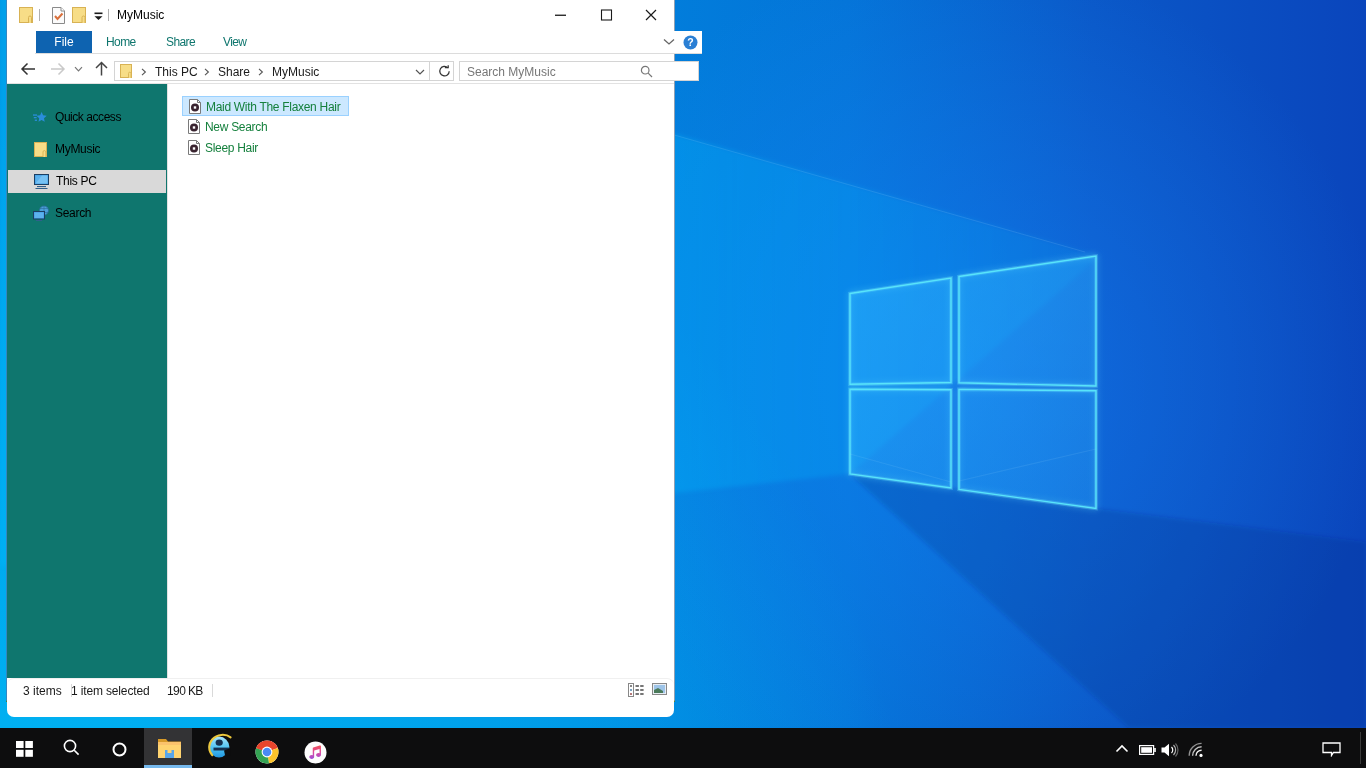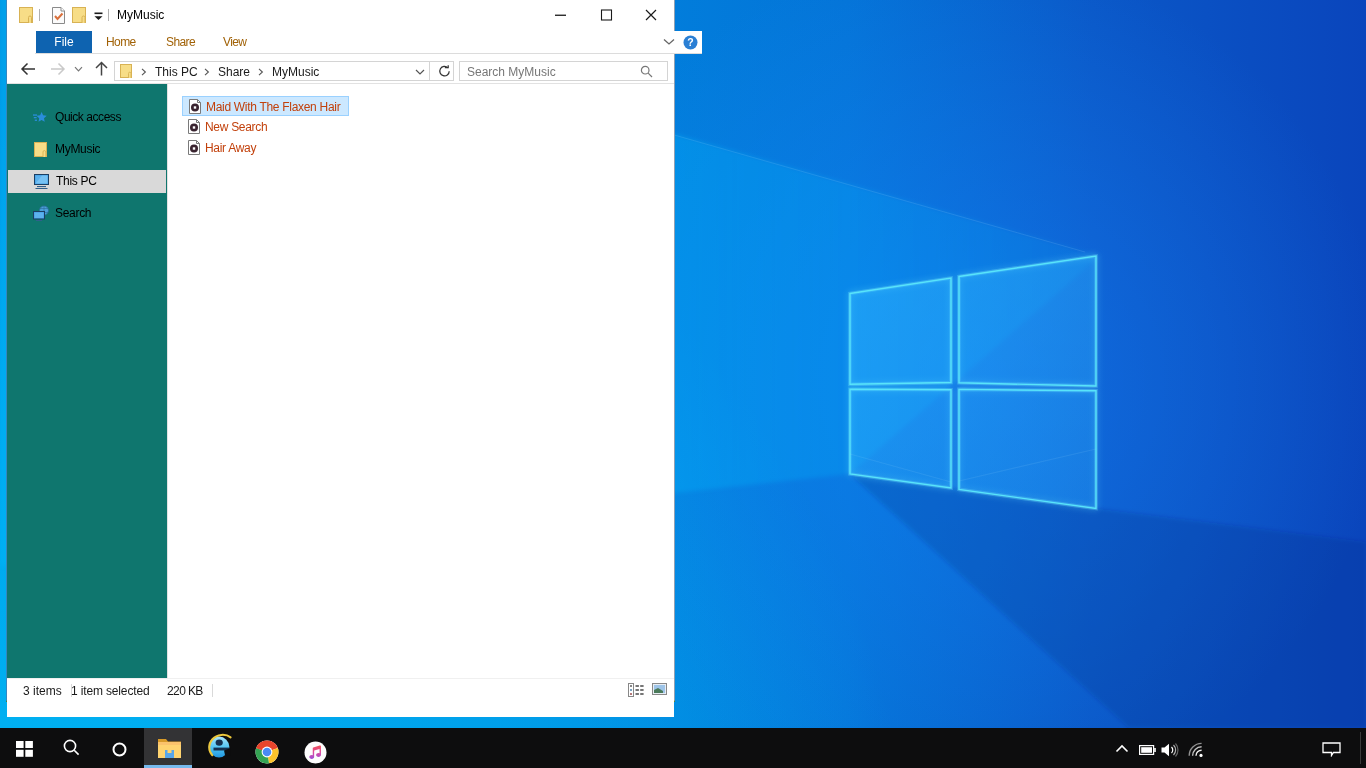--- a/index.html
+++ b/index.html
@@ -11,38 +11,38 @@
   #win{position:absolute;left:6px;top:0;width:669px;height:702px;background:#fff;
     border-left:1px solid #3387c2;border-right:1px solid #8fa0b4;border-bottom:2px solid #4d7c0f;}
   #titlebar{position:absolute;left:0;top:0;width:100%;height:31px;background:#fff;}
   .tsep{position:absolute;top:9px;width:1px;height:12px;background:#b0b0b0;}
   #title{position:absolute;left:110px;top:8px;font-size:12px;color:#000;}
   
   #tabrow{position:absolute;left:0;top:31px;width:100%;height:23px;background:#fff;
     border-bottom:1px solid #dcdcdc;margin-left:28px;}
   #filetab{position:absolute;left:1px;top:0;width:56px;height:22px;background:#0e63b0;
     color:#fff;font-size:12px;text-align:center;line-height:22px;}
-  .rtab{position:absolute;top:0;height:22px;font-size:12px;color:#a16207;line-height:22px;letter-spacing:-0.6px;}
+  .rtab{position:absolute;top:0;height:22px;font-size:12px;color:#0f766e;line-height:22px;letter-spacing:-0.6px;}
   
   #addrrow{position:absolute;left:0;top:54px;width:100%;height:30px;background:#fff;
     border-bottom:1px solid #e2e2e2;}
   #addrbox{position:absolute;left:107px;top:7px;width:340px;height:20px;border:1px solid #d4d4d4;background:#fff;}
-  #searchbox{position:absolute;left:452px;top:7px;width:209px;height:20px;border:1px solid #d4d4d4;background:#fff;}
+  #searchbox{position:absolute;left:452px;top:7px;width:240px;height:20px;border:1px solid #d4d4d4;background:#fff;}
   .crumb{position:absolute;top:3px;font-size:12px;color:#1a1a1a;}
   
   #navpane{position:absolute;left:0;top:84px;width:160px;height:594px;background:#0f766e;}
   #navdivider{position:absolute;left:160px;top:84px;width:1px;height:594px;background:#e2e2e2;}
   .navitem{position:absolute;left:0;width:160px;height:23px;font-size:12px;color:#000;}
   .navlabel{position:absolute;left:48px;top:4px;letter-spacing:-0.3px;}
   
-  .frow{position:absolute;left:175px;width:167px;height:20px;font-size:12px;color:#c2410c;}
+  .frow{position:absolute;left:175px;width:167px;height:20px;font-size:12px;color:#15803d;}
   .flabel{position:absolute;left:23px;top:3px;white-space:nowrap;letter-spacing:-0.3px;}
   
   #statusbar{position:absolute;left:0;top:678px;width:100%;height:39px;background:#fff;
-    border-top:1px solid #f0f0f0;font-size:12px;color:#1a1a1a;}
+    border-top:1px solid #f0f0f0;font-size:12px;color:#1a1a1a;border-radius:7px;}
   .ssep{position:absolute;top:5px;width:1px;height:13px;background:#d9d9d9;}
   
   #taskbar{position:absolute;left:0;top:728px;width:1366px;height:40px;background:#0d0d0e;}
   #fecell{position:absolute;left:144px;top:0;width:48px;height:40px;background:#333335;}
   #feunder{position:absolute;left:144px;top:37px;width:48px;height:3px;background:#76b9ed;}
   #showdesk{position:absolute;left:1360px;top:4px;width:1px;height:32px;background:#3a3a3a;}
 </style>
 </head>
 <body>
 
@@ -276,28 +276,28 @@
     </svg>
     <div class="flabel">New Search</div>
   </div>
   <div class="frow" style="top:138px">
     <svg class="abs" style="left:6px;top:2px" width="12" height="15" viewBox="0 0 12 15">
       <path d="M0.5,0.5 h8 l3,3 v11 h-11 z" fill="#fff" stroke="#7a7a7a" stroke-width="1"></path>
       <path d="M8.5,0.5 v3 h3" fill="none" stroke="#7a7a7a" stroke-width="1"></path>
       <circle cx="6" cy="8.5" r="4" fill="#3a2430"></circle>
       <rect x="4.8" y="7.3" width="2.4" height="2.4" fill="#fff"></rect>
     </svg>
-    <div class="flabel">Hair Away</div>
+    <div class="flabel">Sleep Hair</div>
   </div>
 
   <div id="statusbar">
     <div class="abs" style="left:16px;top:5px">3 items</div>
     <div class="ssep" style="left:64px"></div>
     <div class="abs" style="left:64px;top:5px;letter-spacing:-0.15px">1 item selected</div>
-    <div class="abs" style="left:160px;top:5px;letter-spacing:-0.6px">220 KB</div>
+    <div class="abs" style="left:160px;top:5px;letter-spacing:-0.6px">190 KB</div>
     <div class="ssep" style="left:205px"></div>
 
     <svg class="abs" style="left:621px;top:4px" width="17" height="14" viewBox="0 0 17 14">
       <rect x="0.5" y="0.5" width="5" height="13" fill="none" stroke="#888" stroke-width="1"></rect>
       <rect x="2.2" y="2.2" width="1.6" height="1.6" fill="#444"></rect>
       <rect x="2.2" y="6.2" width="1.6" height="1.6" fill="#2a6c9c"></rect>
       <rect x="2.2" y="10.2" width="1.6" height="1.6" fill="#8c3030"></rect>
       <rect x="7.5" y="2.2" width="3.4" height="1.6" fill="#555"></rect>
       <rect x="12.2" y="2.2" width="3.4" height="1.6" fill="#555"></rect>
       <rect x="7.5" y="6.2" width="3.4" height="1.6" fill="#555"></rect>

